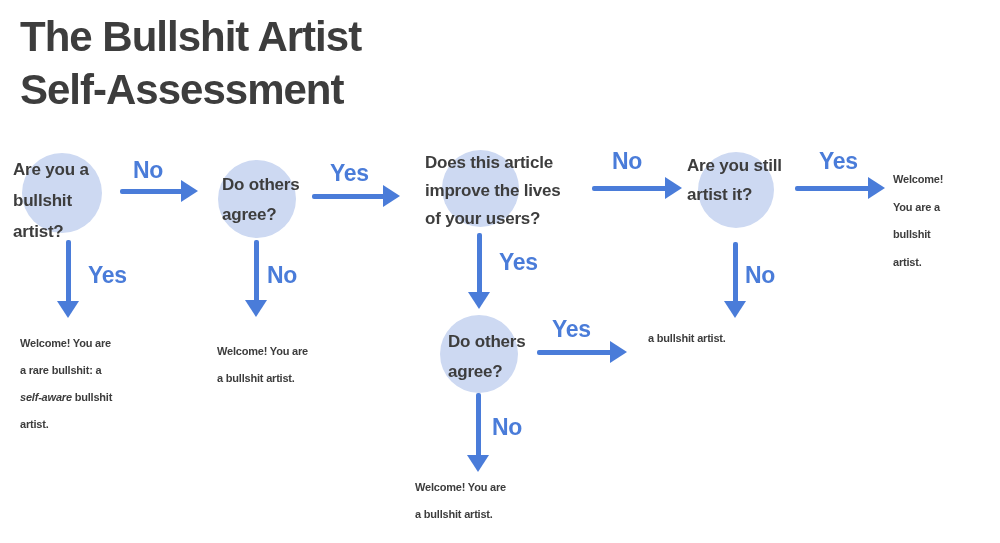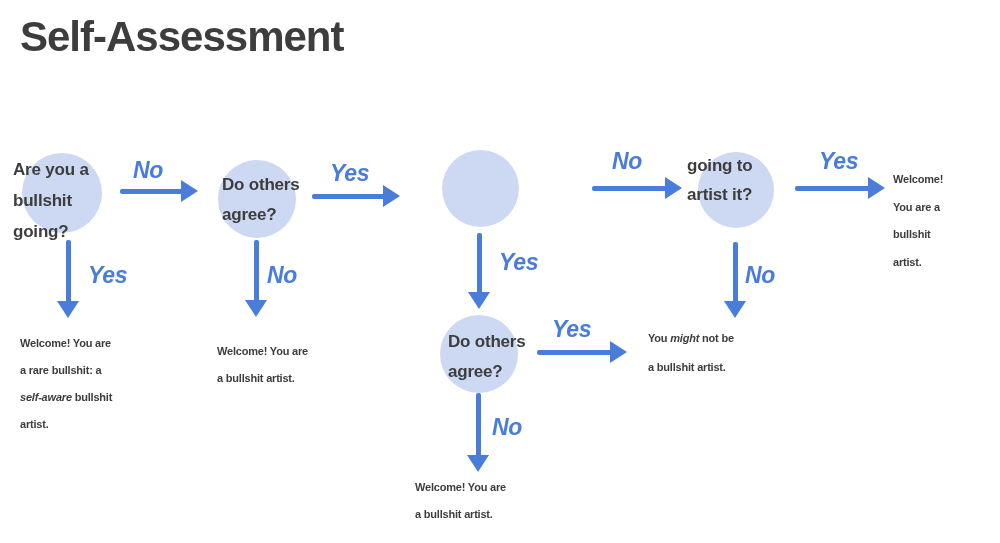--- a/index.html
+++ b/index.html
@@ -27,21 +27,21 @@
     position:absolute;font-size:17px;font-weight:700;color:var(--ink);
     letter-spacing:-0.2px;white-space:nowrap;z-index:2;
   }
   .outcome{
     position:absolute;font-size:11px;font-weight:700;color:var(--ink);
     letter-spacing:-0.2px;white-space:nowrap;z-index:2;
   }
   .outcome em,.node em{font-style:italic;}
   .elabel{
     position:absolute;font-size:23px;font-weight:700;color:var(--blue);
-    letter-spacing:-0.3px;z-index:3;white-space:nowrap;font-style:italic;
+    letter-spacing:-0.3px;z-index:3;white-space:nowrap;
   }
   .arrow-h{position:absolute;height:22px;z-index:1;}
   .arrow-h::before{
     content:"";position:absolute;left:0;right:15px;top:8.5px;height:5px;
     background:var(--blue);border-radius:2px;
   }
   .arrow-h::after{
     content:"";position:absolute;right:0;top:0;width:0;height:0;
     border-left:17px solid var(--blue);
     border-top:11px solid transparent;border-bottom:11px solid transparent;
@@ -56,40 +56,46 @@
     border-top:17px solid var(--blue);
     border-left:11px solid transparent;border-right:11px solid transparent;
   }
 </style>
 </head>
 <body>
 
 <div class="canvas">
 
   <h1 class="title">
+    <span class="tline">The Bullshit Artist</span>
     <span class="tline">Self-Assessment</span>
   </h1>
 
   <div class="circle" style="left:22px;top:153px;width:80px;height:80px"></div>
   <div class="circle" style="left:218px;top:160px;width:78px;height:78px"></div>
   <div class="circle" style="left:442px;top:150px;width:77px;height:77px"></div>
   <div class="circle" style="left:698px;top:152px;width:76px;height:76px"></div>
   <div class="circle" style="left:440px;top:315px;width:78px;height:78px"></div>
 
   <div class="node" style="left:13px;top:154px;line-height:31px">
     <div>Are you a</div>
     <div>bullshit</div>
-    <div>going?</div>
+    <div>artist?</div>
   </div>
   <div class="node" style="left:222px;top:170px;line-height:30px">
     <div>Do others</div>
     <div>agree?</div>
   </div>
+  <div class="node" style="left:425px;top:149px;line-height:28px">
+    <div>Does this article</div>
+    <div>improve the lives</div>
+    <div>of your users?</div>
+  </div>
   <div class="node" style="left:687px;top:151px;line-height:29px">
-    <div>going to</div>
+    <div>Are you still</div>
     <div>artist it?</div>
   </div>
   <div class="node" style="left:448px;top:327px;line-height:30px">
     <div>Do others</div>
     <div>agree?</div>
   </div>
 
   <div class="arrow-h" style="left:120px;top:180px;width:78px"></div>
   <div class="arrow-v" style="left:57px;top:240px;height:78px"></div>
   <div class="arrow-h" style="left:312px;top:185px;width:88px"></div>
@@ -125,21 +131,20 @@
   </div>
 
   <div class="outcome" style="left:893px;top:166px;line-height:27.5px">
     <div>Welcome!</div>
     <div>You are a</div>
     <div>bullshit</div>
     <div>artist.</div>
   </div>
 
   <div class="outcome" style="left:648px;top:324px;line-height:29px">
-    <div><span>You </span><em>might</em><span> not be</span></div>
     <div>a bullshit artist.</div>
   </div>
 
   <div class="outcome" style="left:415px;top:474px;line-height:27px">
     <div>Welcome! You are</div>
     <div>a bullshit artist.</div>
   </div>
 
 </div>
 

